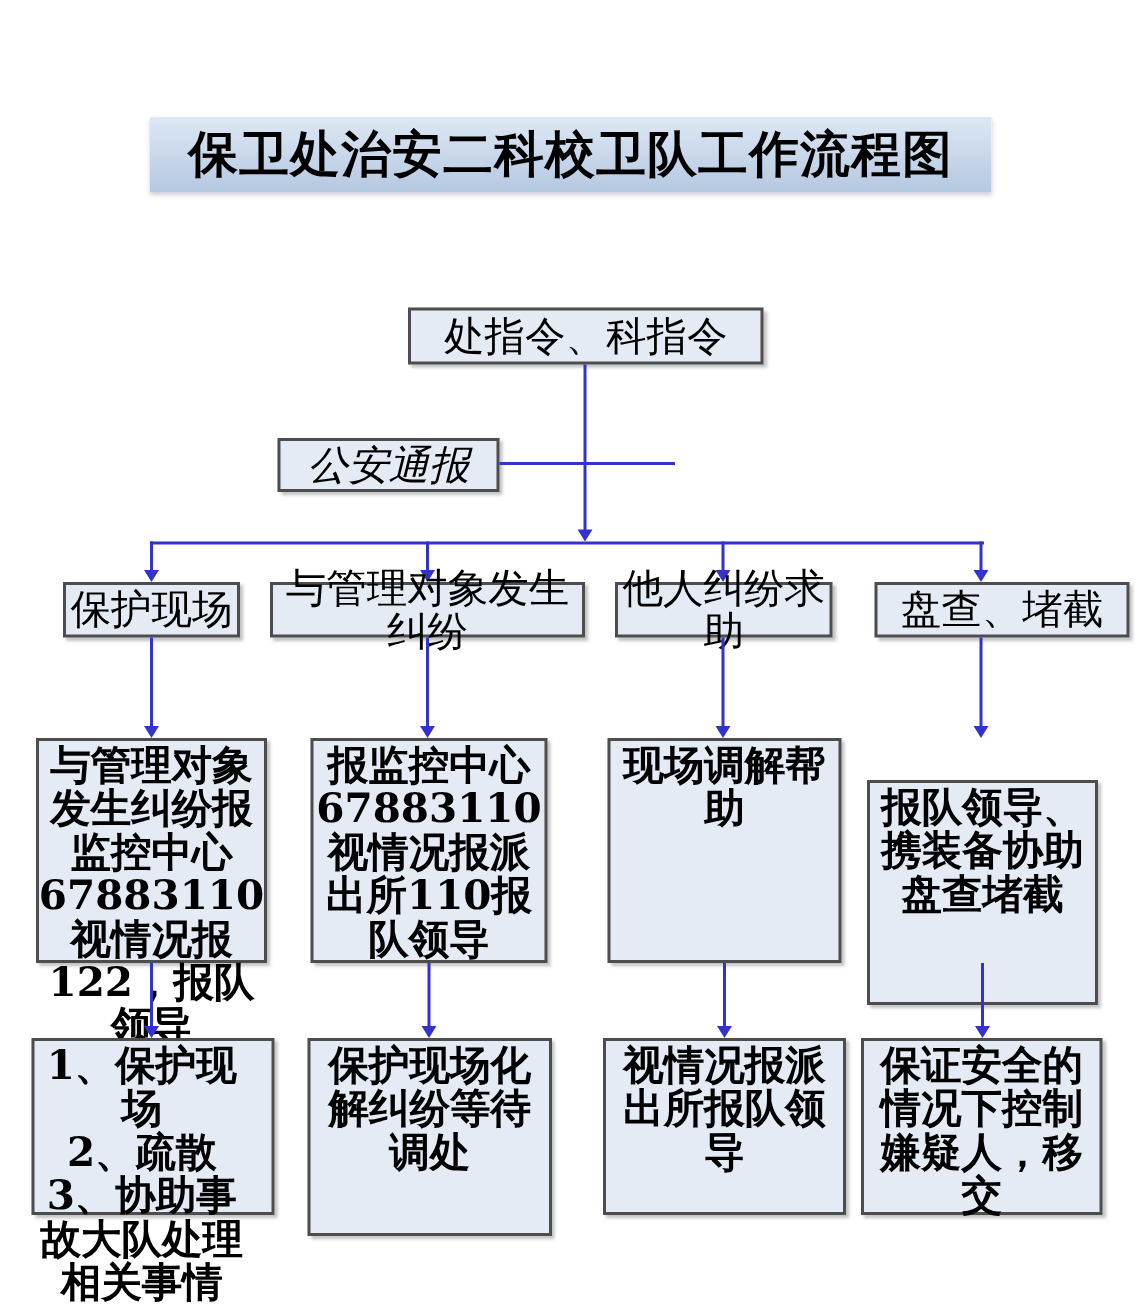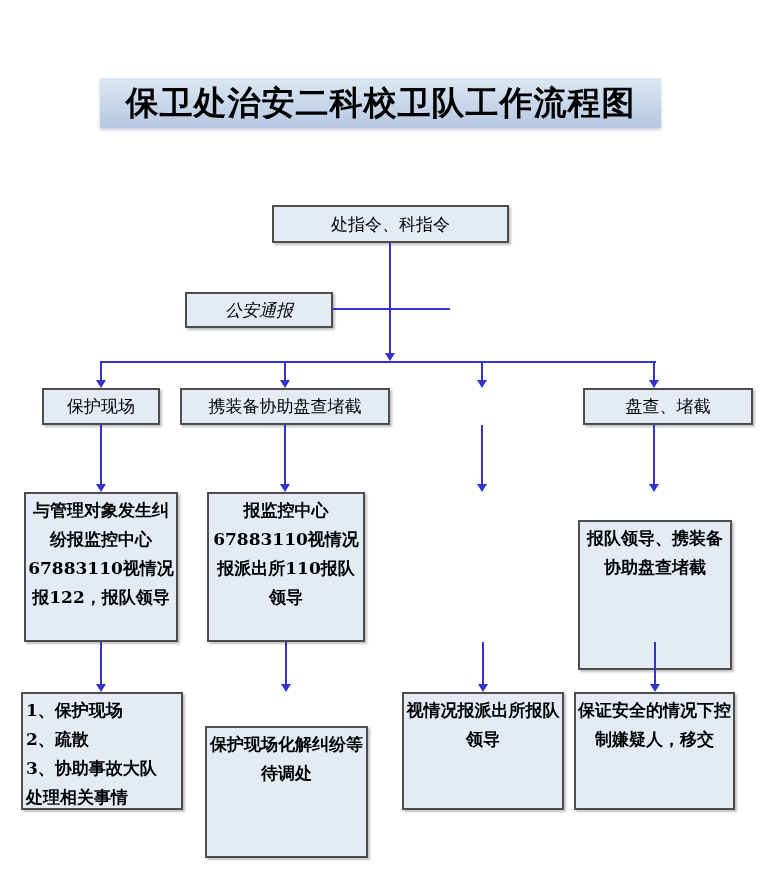--- a/index.html
+++ b/index.html
@@ -27,33 +27,33 @@
     white-space:nowrap;
   }
   
   .box{
     position:absolute;
     box-sizing:border-box;
     background:#e4ebf5;
     border:2px solid #4d4d4d;
     box-shadow:2px 2px 2px rgba(120,120,120,0.45);
     color:#000000;
-    font-size:17px;
+    font-size:27px;
     line-height:29px;
     display:flex;
     align-items:center;
     justify-content:center;
     text-align:center;
   }
   .box.tall{
     align-items:flex-start;
     padding-top:2px;
     font-weight:bold;
   }
-  .box.prelines{white-space:pre-line;text-align:left;padding-left:3px;padding-right:18px;}
+  .box.prelines{white-space:pre-line;text-align:center;padding-left:3px;padding-right:18px;}
   
   .vline,.hline{position:absolute;background:#3333cc;}
   .vline{width:2px;}
   .hline{height:2px;}
   .arrowhead{
     position:absolute;
     width:0;height:0;
     border-left:5px solid transparent;
     border-right:5px solid transparent;
     border-top:8px solid #3333cc;
@@ -81,45 +81,47 @@
   <div class="vline" style="left:100px;top:361px;height:20px;"></div>
   <div class="arrowhead" style="left:96px;top:380px;"></div>
   <div class="vline" style="left:284px;top:361px;height:20px;"></div>
   <div class="arrowhead" style="left:280px;top:380px;"></div>
   <div class="vline" style="left:481px;top:361px;height:20px;"></div>
   <div class="arrowhead" style="left:477px;top:380px;"></div>
   <div class="vline" style="left:653px;top:361px;height:20px;"></div>
   <div class="arrowhead" style="left:649px;top:380px;"></div>
 
   <div class="box" style="left:42px;top:388px;width:118px;height:37px;">保护现场</div>
-  <div class="box" style="left:180px;top:388px;width:210px;height:37px;">携装备协助盘查堵截</div>
+  <div class="box" style="left:180px;top:388px;width:210px;height:37px;">与管理对象发生纠纷</div>
+  <div class="box" style="left:410px;top:388px;width:145px;height:37px;">他人纠纷求助</div>
   <div class="box" style="left:583px;top:388px;width:170px;height:37px;">盘查、堵截</div>
 
   <div class="vline" style="left:100px;top:425px;height:60px;"></div>
   <div class="arrowhead" style="left:96px;top:484px;"></div>
   <div class="vline" style="left:284px;top:425px;height:60px;"></div>
   <div class="arrowhead" style="left:280px;top:484px;"></div>
   <div class="vline" style="left:481px;top:425px;height:60px;"></div>
   <div class="arrowhead" style="left:477px;top:484px;"></div>
   <div class="vline" style="left:653px;top:425px;height:60px;"></div>
   <div class="arrowhead" style="left:649px;top:484px;"></div>
 
   <div class="box tall" style="left:24px;top:492px;width:154px;height:150px;">与管理对象发生纠纷报监控中心67883110视情况报122，报队领导</div>
   <div class="box tall" style="left:207px;top:492px;width:158px;height:150px;">报监控中心67883110视情况报派出所110报队领导</div>
+  <div class="box tall" style="left:405px;top:492px;width:156px;height:150px;">现场调解帮助</div>
   <div class="box tall" style="left:578px;top:520px;width:154px;height:150px;">报队领导、携装备协助盘查堵截</div>
 
   <div class="vline" style="left:100px;top:642px;height:43px;"></div>
   <div class="arrowhead" style="left:96px;top:684px;"></div>
   <div class="vline" style="left:285px;top:642px;height:43px;"></div>
   <div class="arrowhead" style="left:281px;top:684px;"></div>
   <div class="vline" style="left:482px;top:642px;height:43px;"></div>
   <div class="arrowhead" style="left:478px;top:684px;"></div>
   <div class="vline" style="left:654px;top:642px;height:43px;"></div>
   <div class="arrowhead" style="left:650px;top:684px;"></div>
 
   <div class="box tall prelines" style="left:21px;top:692px;width:162px;height:118px;">1、保护现场
 2、疏散
 3、协助事故大队处理相关事情</div>
-  <div class="box tall" style="left:205px;top:692px;width:163px;height:132px;margin-top:34px;">保护现场化解纠纷等待调处</div>
+  <div class="box tall" style="left:205px;top:692px;width:163px;height:132px;">保护现场化解纠纷等待调处</div>
   <div class="box tall" style="left:574px;top:692px;width:161px;height:118px;">保证安全的情况下控制嫌疑人，移交</div>
   <div class="box tall" style="left:402px;top:692px;width:162px;height:118px;">视情况报派出所报队领导</div>
 
 </div>
 
 </body></html>

